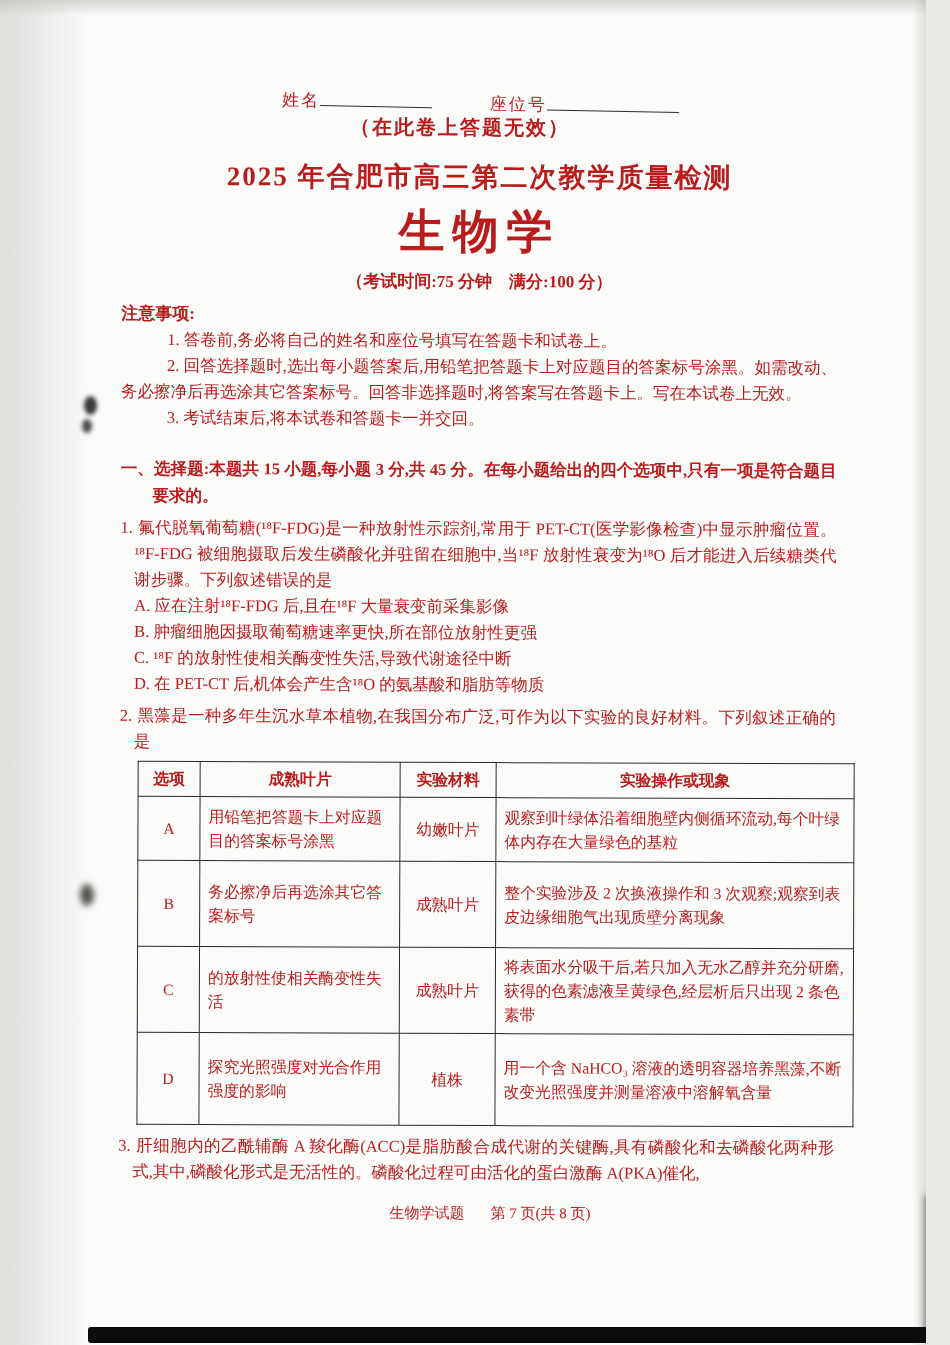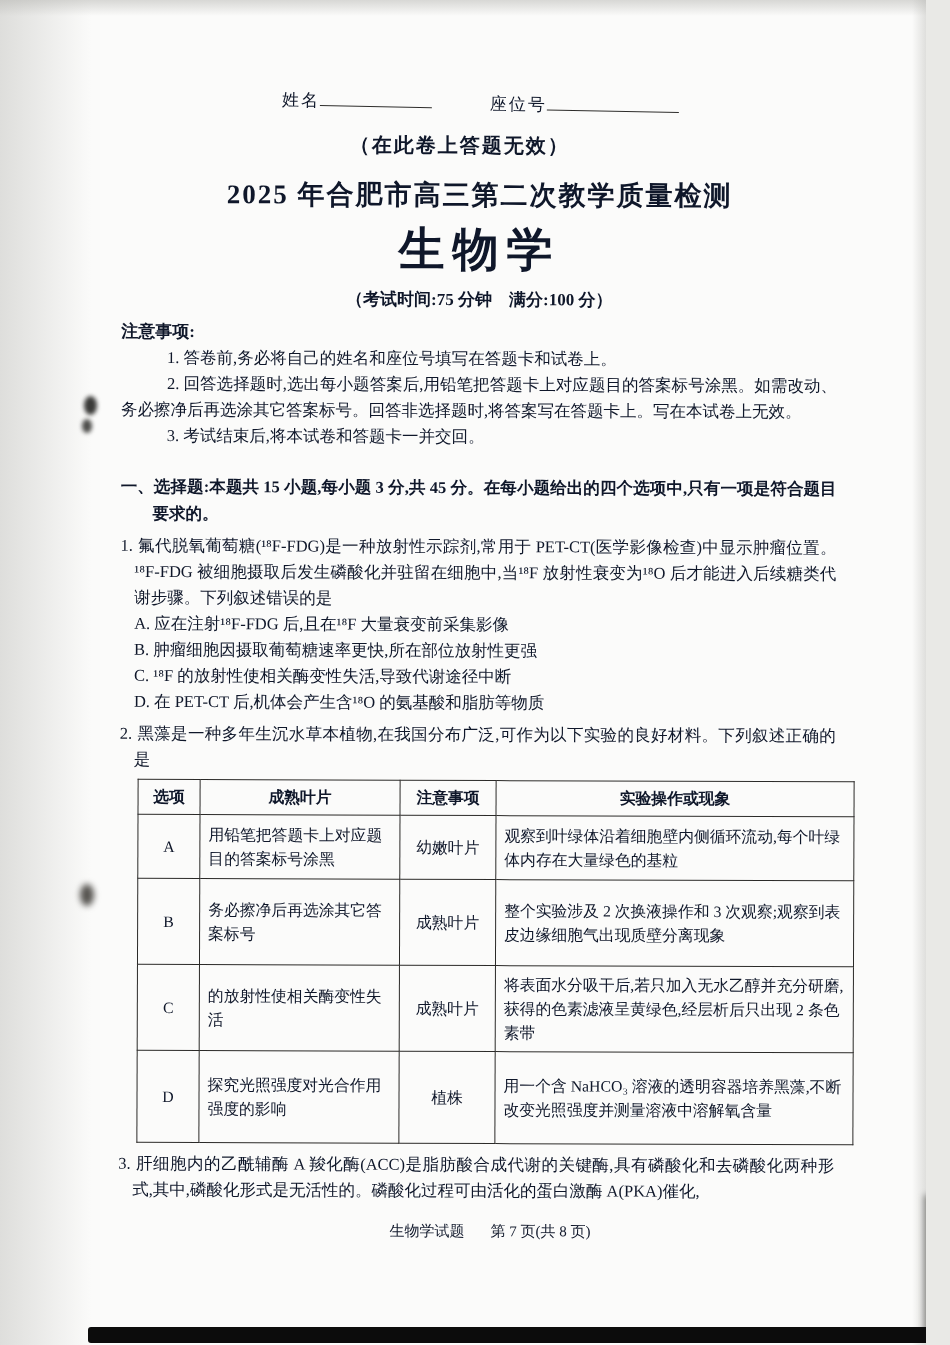--- a/index.html
+++ b/index.html
@@ -7,21 +7,21 @@
   body {
     font-family: "Liberation Serif", "DejaVu Serif", serif;
     background:#e9e9e6;
     overflow:hidden;
   }
   .scan {
     position:relative;
     width:926px; height:1345px;
     background:#fbfbfa;
     overflow:hidden;
-    color:#0f172a;
+    color:#b91c1c;
   }
   
   .edge { position:absolute; pointer-events:none; z-index:3; }
   .edge-left  { left:0; top:0; width:92px; height:100%;
     background:linear-gradient(90deg, rgba(186,186,182,.45), rgba(255,255,255,0)); }
   .edge-top   { left:0; top:0; width:100%; height:16px;
     background:linear-gradient(180deg, rgba(180,180,176,.5), rgba(255,255,255,0)); }
   .edge-right { right:0; top:0; width:14px; height:100%;
     background:linear-gradient(270deg, rgba(180,180,176,.4), rgba(255,255,255,0)); }
 
@@ -44,21 +44,21 @@
     text-align:justify;
   }
 
   .name-row { margin-left:160px; height:26px; transform:rotate(.9deg); transform-origin:left center; white-space:nowrap; }
   .name-row .lbl { font-size:17px; letter-spacing:2px; }
   .blank { display:inline-block; height:15px; border-bottom:1.6px solid #2e2d2b; vertical-align:baseline; }
   .blank-name { width:112px; }
   .blank-seat { width:132px; margin-right:0; }
   .field-seat { margin-left:58px; }
 
-  .notice { margin:18px auto 0; width:fit-content; transform:translateX(-20px);
+  .notice { margin:0 auto 0; width:fit-content; transform:translateX(-20px);
             font-weight:700; font-size:20px; letter-spacing:2px; text-align:center; }
 
   .exam-title { margin-top:18px; text-align:center; font-weight:700; font-size:27px;
                 line-height:38px; letter-spacing:2px; }
   .subject    { margin-top:8px;  text-align:center; font-weight:700; font-size:46px;
                 line-height:56px; letter-spacing:8px; }
   .exam-info  { margin-top:10px; text-align:center; font-weight:700; font-size:17px; line-height:24px; }
 
   .notes-title { margin-top:8px; font-weight:700; font-size:17px; line-height:26px; }
   .note-item   { text-indent:46px; line-height:26px; }
@@ -135,21 +135,21 @@
         <colgroup>
             <col style="width:62px">
             <col style="width:200px">
             <col style="width:96px">
             <col style="width:358px">
           </colgroup>
         <thead>
           <tr>
             <th>选项</th>
             <th>成熟叶片</th>
-            <th>注意事项</th>
+            <th>实验材料</th>
             <th>实验操作或现象</th>
           </tr>
         </thead>
         <tbody>
           <tr class="row-a">
             <td class="col-opt">A</td>
             <td class="col-name">用铅笔把答题卡上对应题目的答案标号涂黑</td>
             <td class="col-mat">幼嫩叶片</td>
             <td class="col-phe">观察到叶绿体沿着细胞壁内侧循环流动,每个叶绿体内存在大量绿色的基粒</td>
           </tr>

